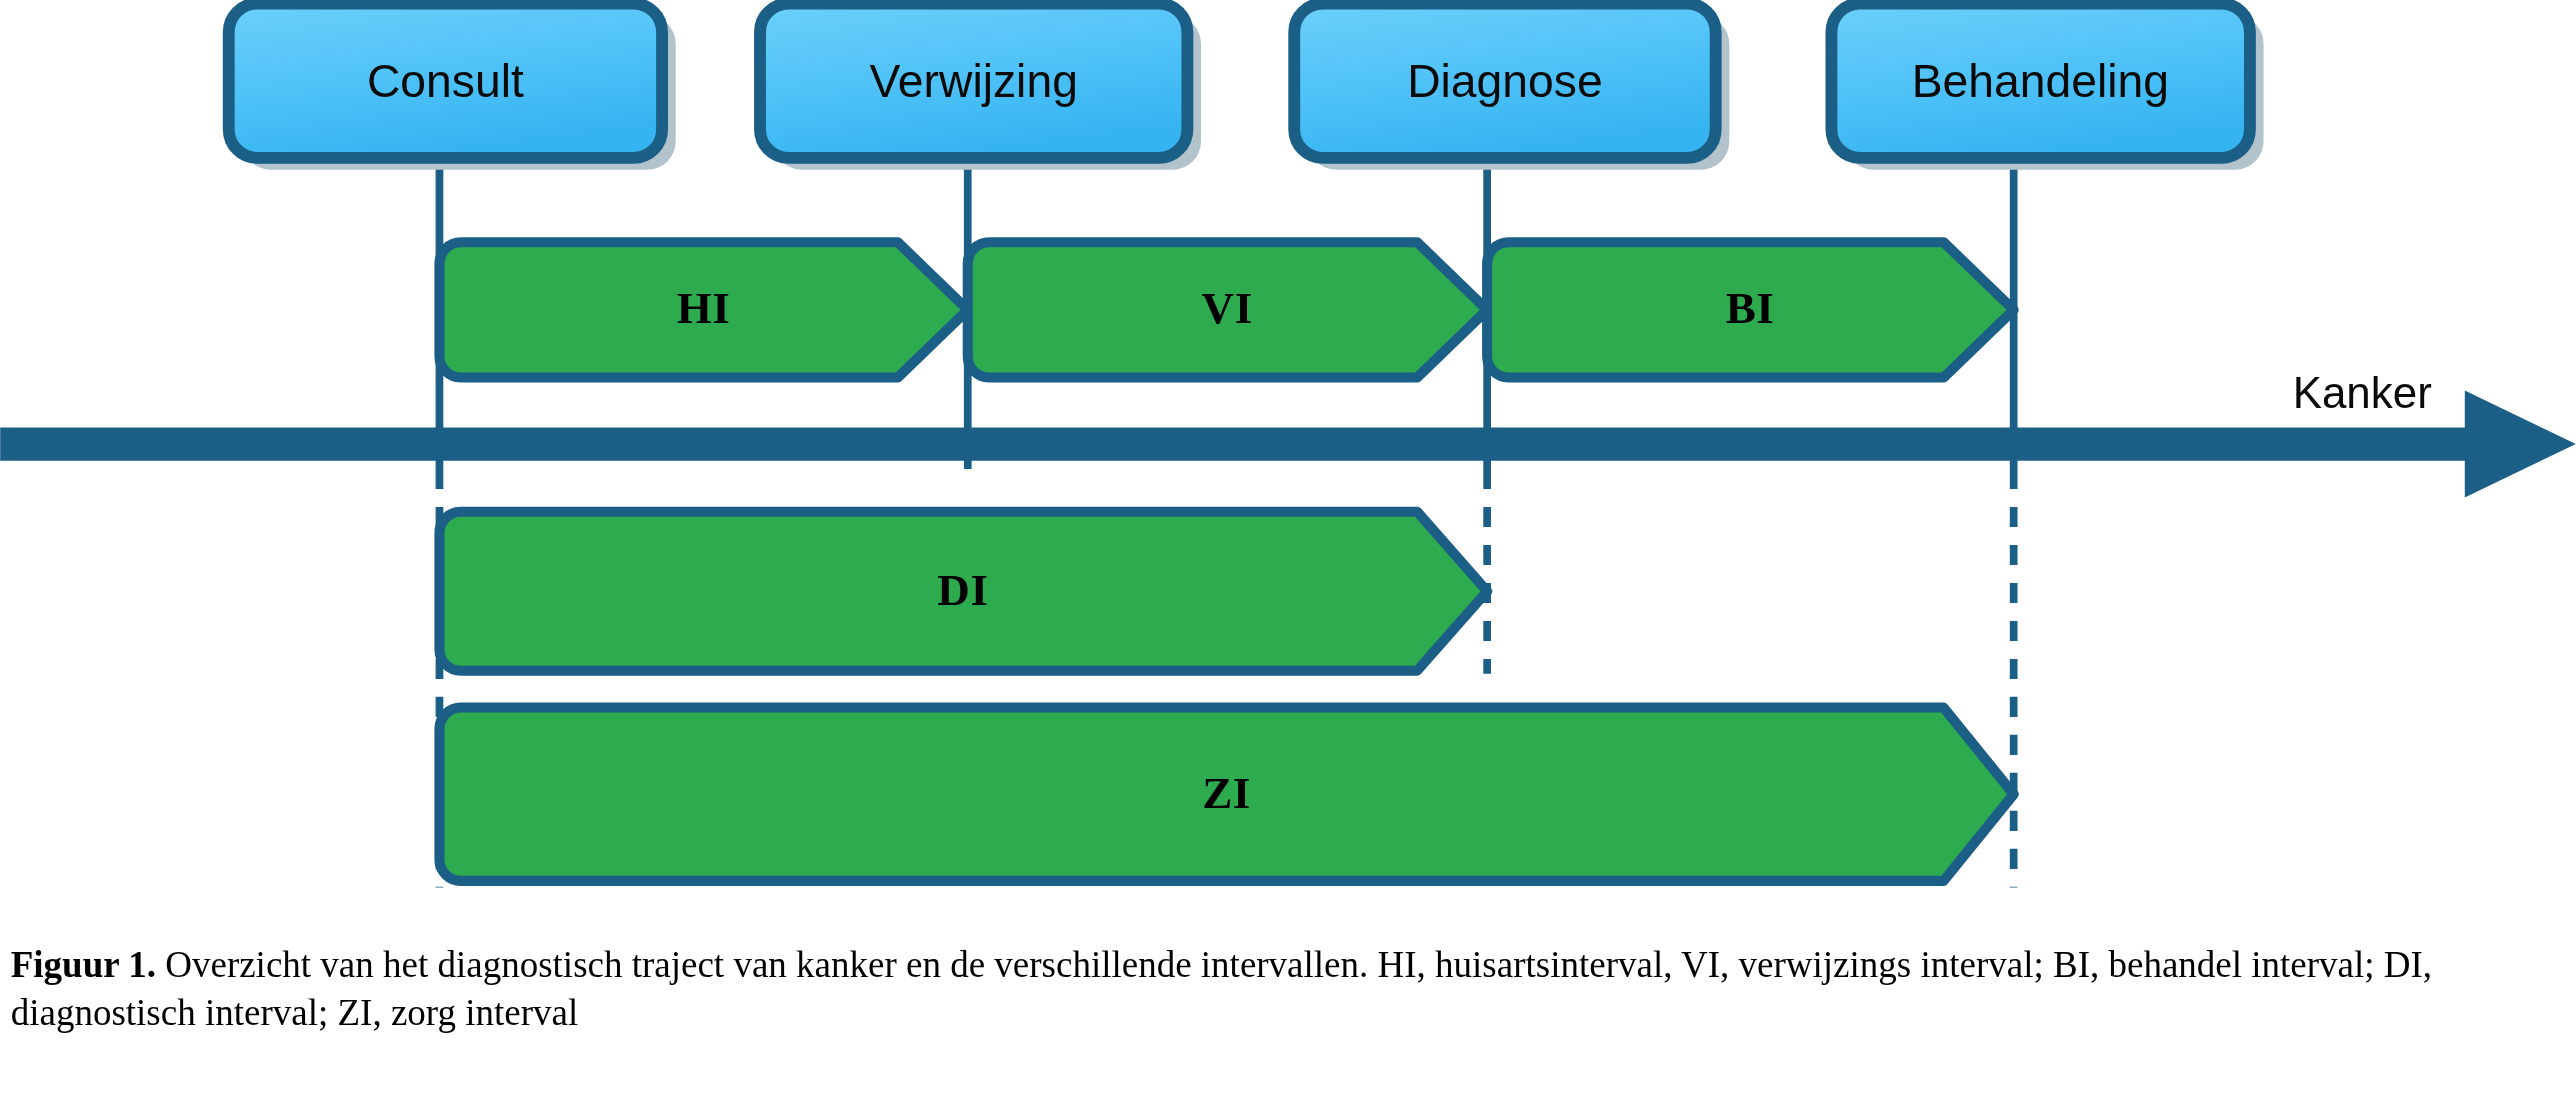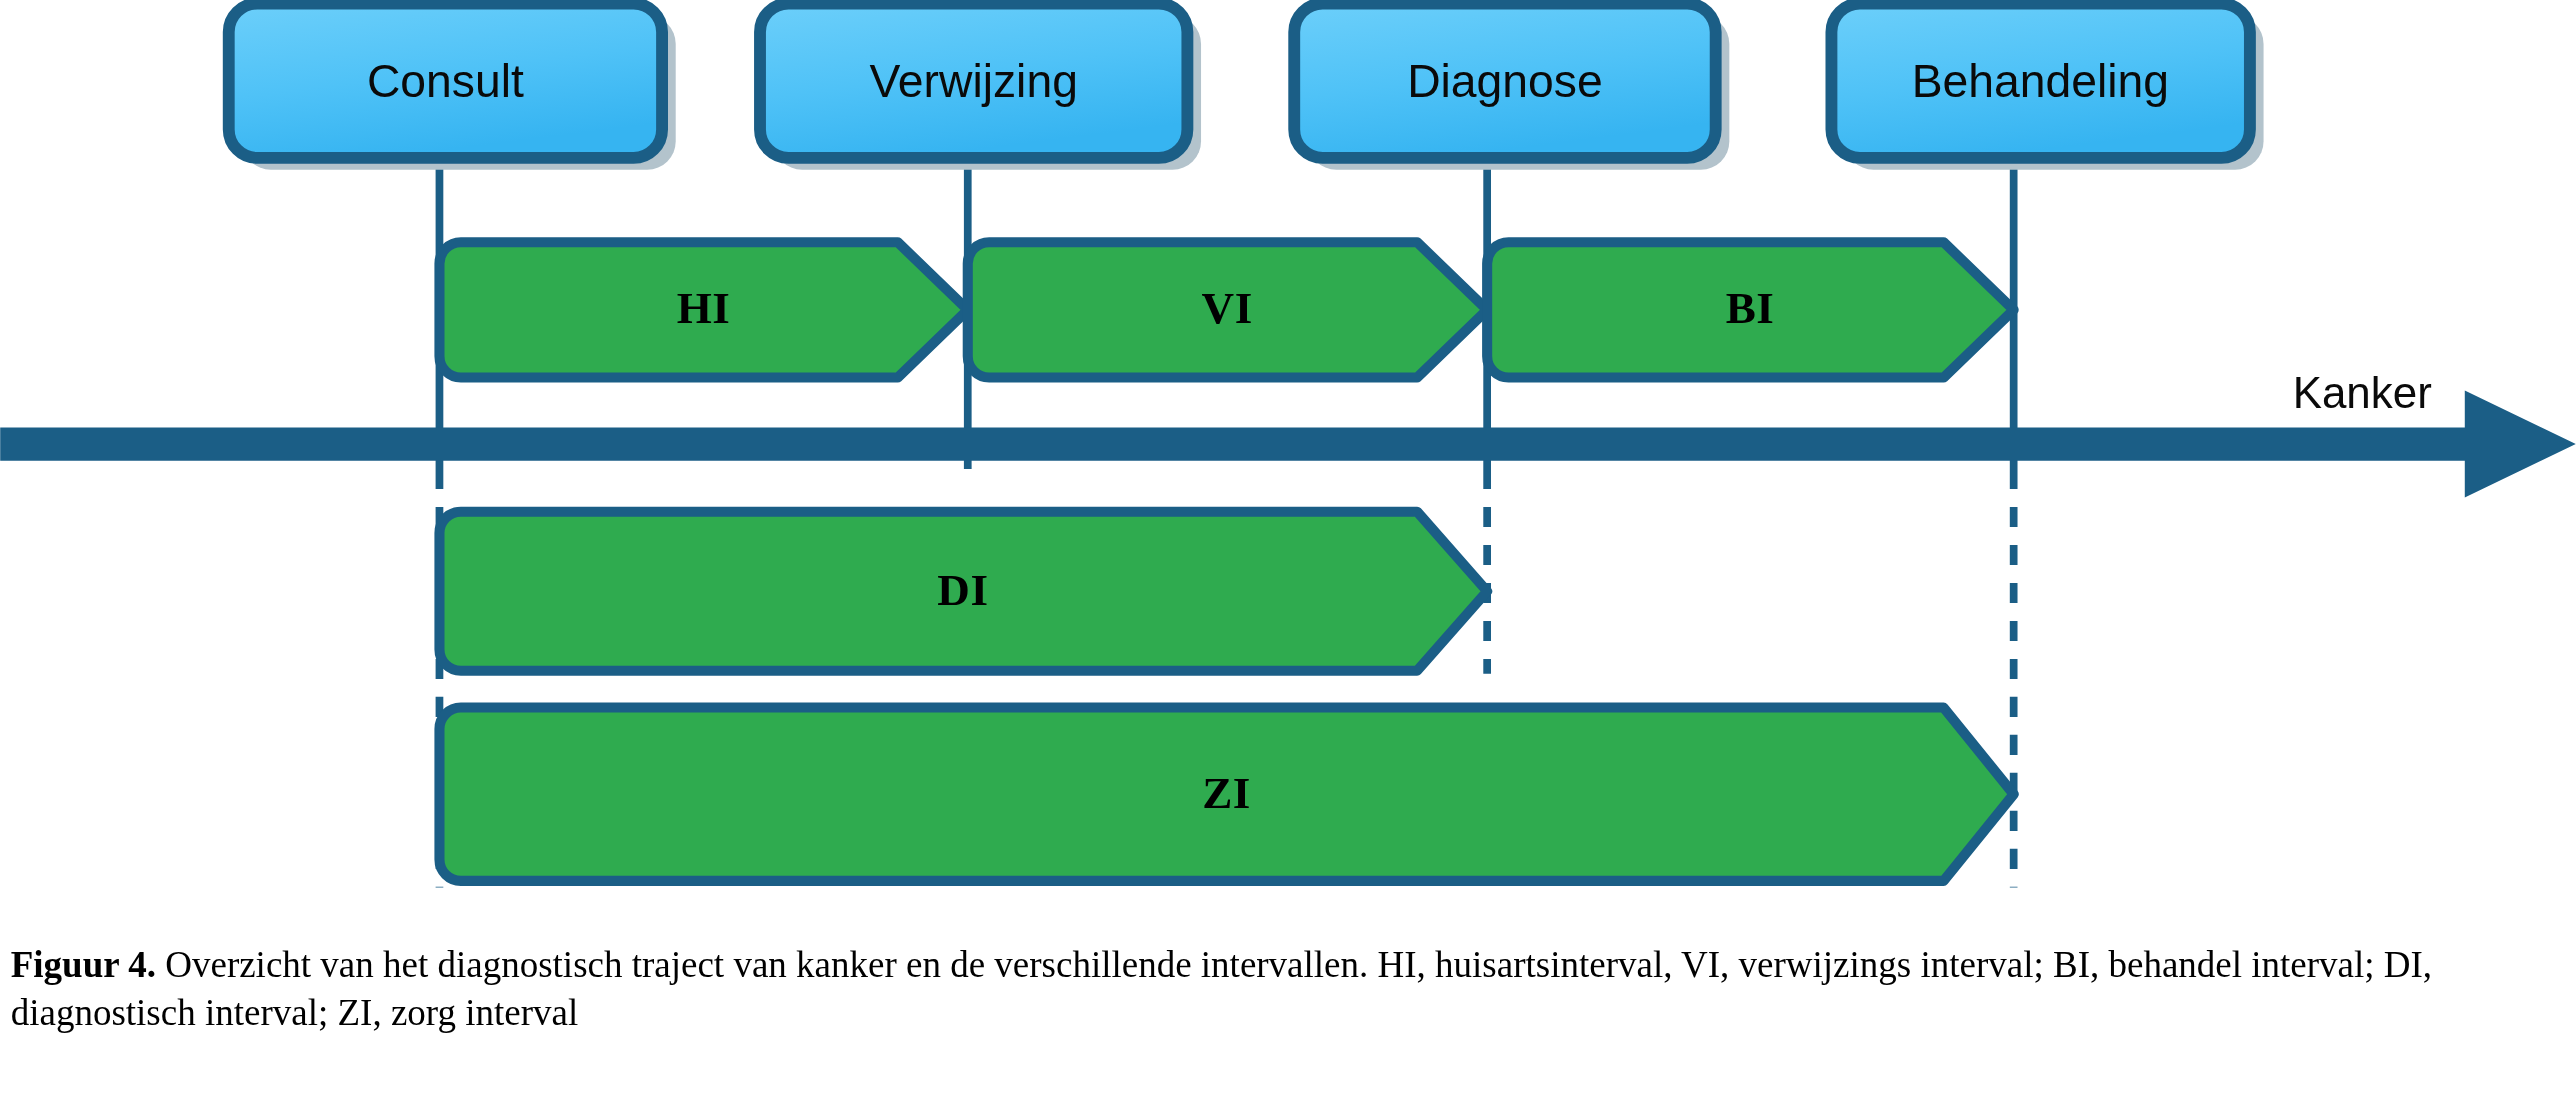--- a/index.html
+++ b/index.html
@@ -158,17 +158,17 @@
 
     <g>
       <rect x="3108" y="26" width="705" height="260" rx="48" ry="48" fill="#b3c3cc"></rect>
       <rect x="3085" y="6" width="705" height="260" rx="48" ry="48" fill="url(#boxGrad)" stroke="#1b5e86" stroke-width="20"></rect>
       <text class="stage-box-label" x="3437" y="142">Behandeling</text>
     </g>
 
   </svg>
 
   <div id="caption">
-    <span class="caption-lead">Figuur 4.</span><span> Overzicht van het diagnostisch traject van kanker en de verschillende intervallen. HI, huisartsinterval, VI, verwijzings interval; BI, behandel interval; DI, diagnostisch interval; ZI, zorg interval</span>
+    <span class="caption-lead">Figuur 1.</span><span> Overzicht van het diagnostisch traject van kanker en de verschillende intervallen. HI, huisartsinterval, VI, verwijzings interval; BI, behandel interval; DI, diagnostisch interval; ZI, zorg interval</span>
   </div>
 
 </div>
 
 
 </body></html>

